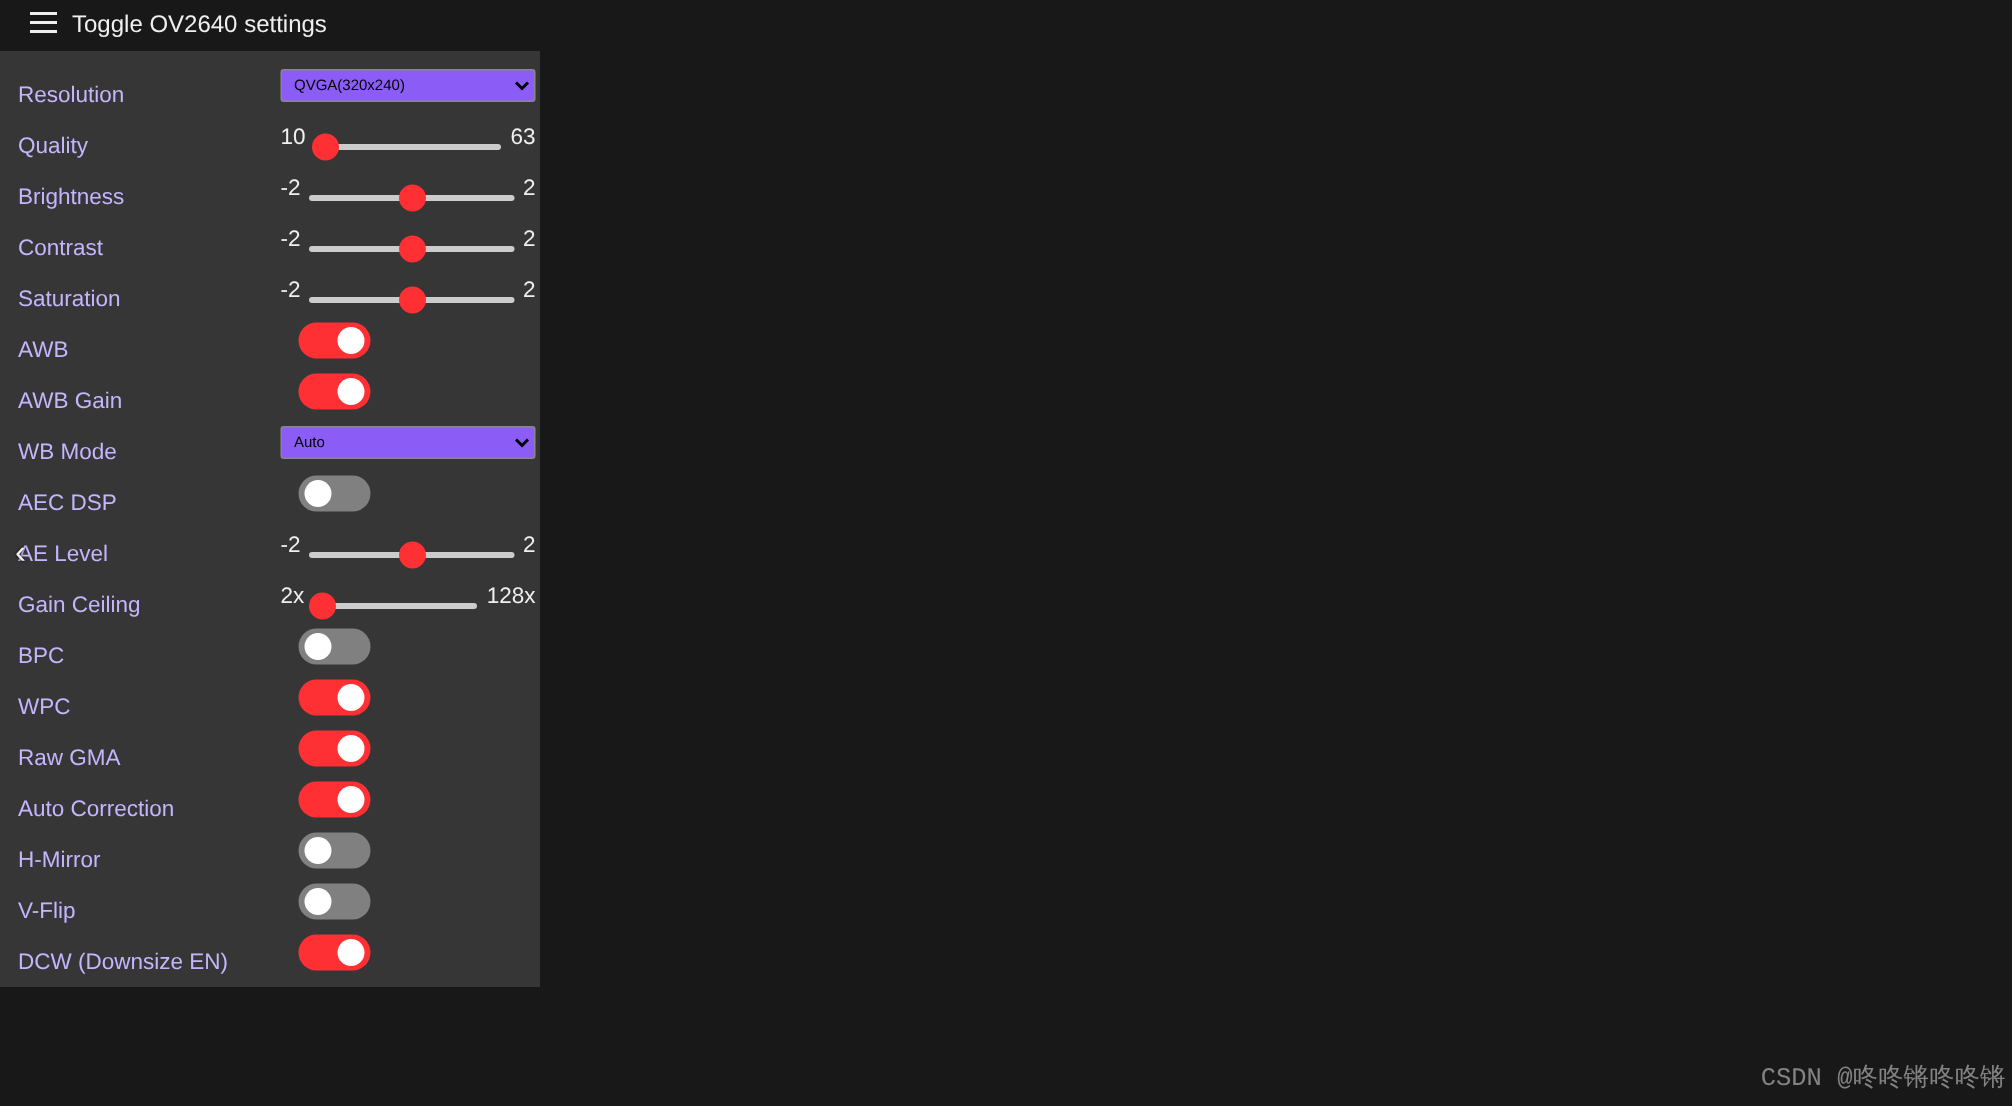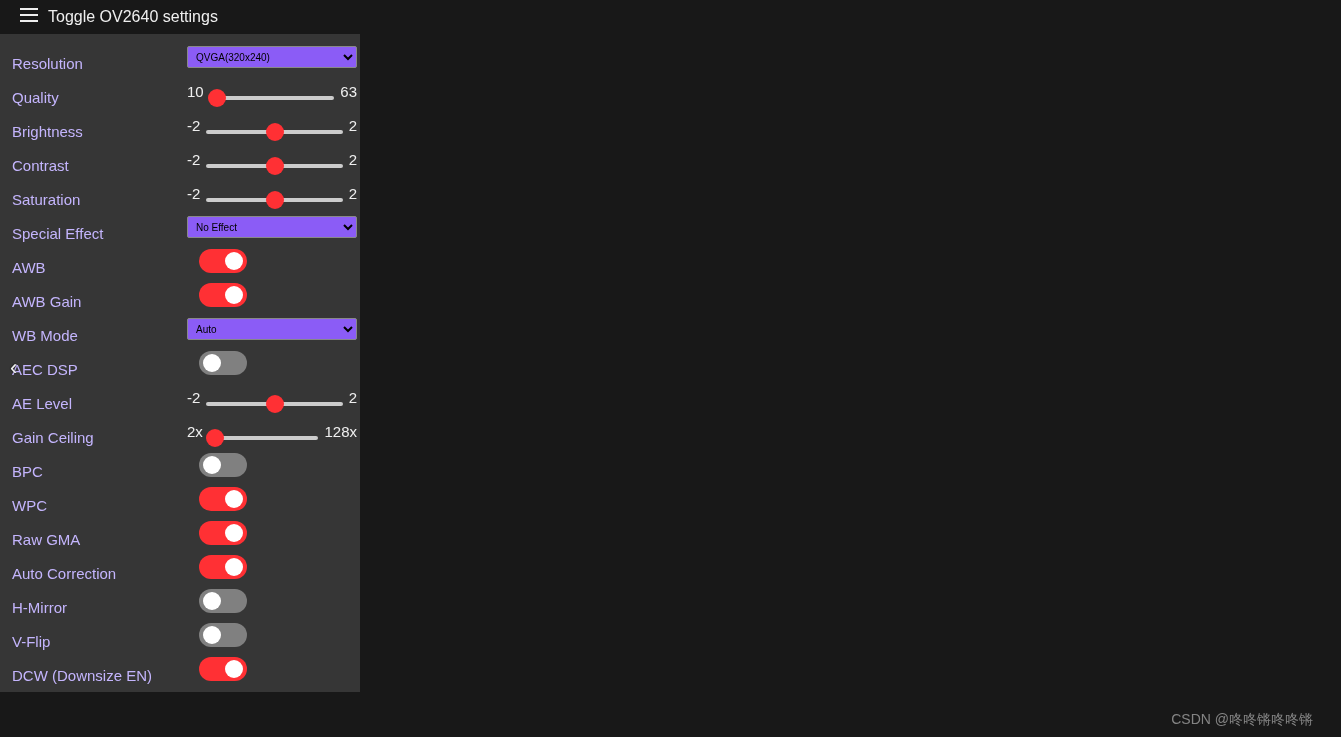--- a/index.html
+++ b/index.html
@@ -123,24 +123,25 @@
   left: 10px;
   top: 355px;
   color: #efefef;
   font-size: 22px;
   z-index: 5;
   cursor: pointer;
   text-shadow: 0 0 2px #000;
 }
 .watermark {
   position: absolute;
-  right: 28px;
+  right: 4px;
   bottom: 8px;
   color: rgba(220,220,220,0.55);
-  font-size: 14px;
+  font-size: 17px;
+  font-family: Liberation Mono, monospace;
 }
 </style>
 </head>
 <body>
 
 <div class="header">
   <div class="hamburger">
     <span></span>
       <span></span>
       <span></span>
@@ -206,28 +207,20 @@
       <div class="slider-wrap">
         <span class="slider-min">-2</span>
         <div class="slider-track">
           <div class="slider-thumb" style="left:50%"></div>
         </div>
         <span class="slider-max">2</span>
       </div>
     </div>
   </div>
 
-  <div class="row">
-    <div class="label">Special Effect</div>
-    <div class="control">
-      <select>
-        <option>No Effect</option>
-      </select>
-    </div>
-  </div>
 
   <div class="row">
     <div class="label">AWB</div>
     <div class="control">
         <div class="switch on">
           <div class="switch-knob"></div>
         </div>
       </div>
   </div>
 

